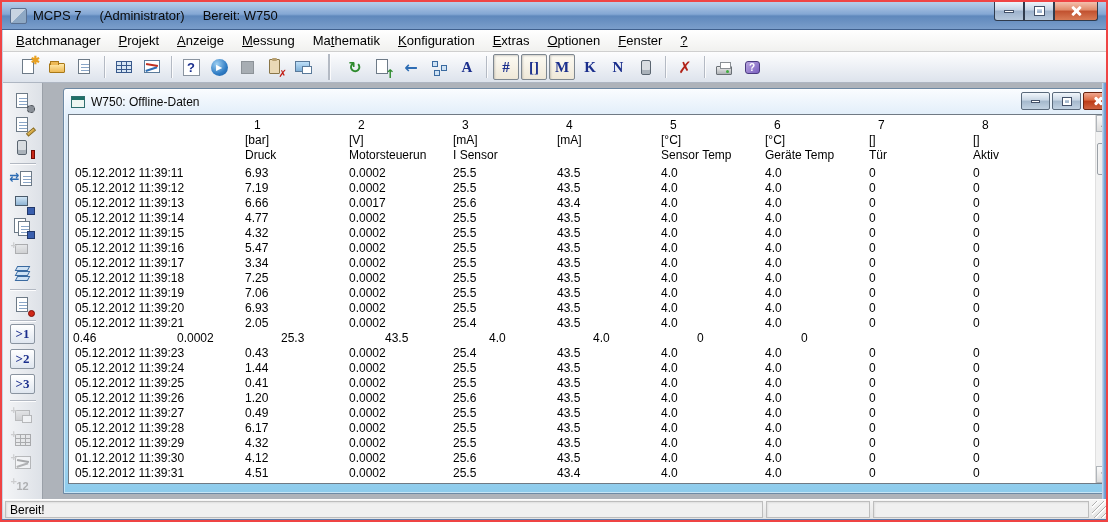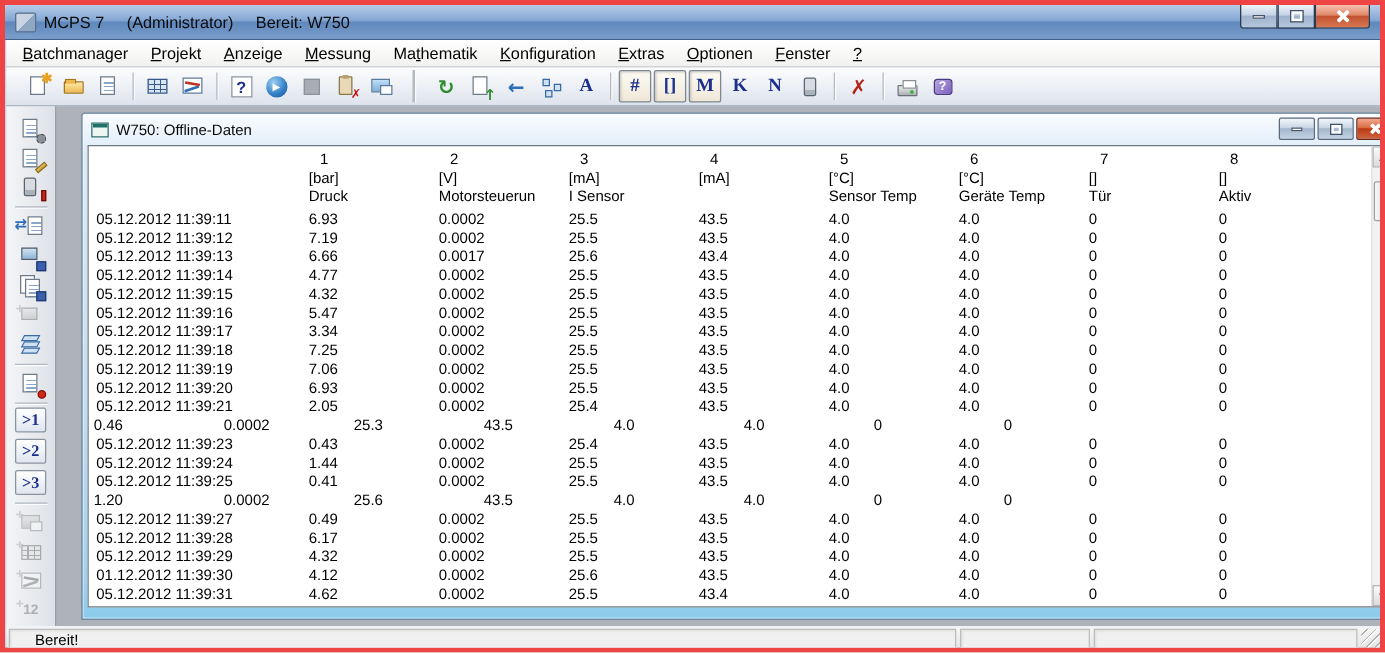--- a/index.html
+++ b/index.html
@@ -1,19 +1,19 @@
 <!DOCTYPE html>
 <html><head>
 <meta charset="utf-8">
 <style>
   * { margin:0; padding:0; box-sizing:border-box; }
   html,body { background:#e8e8e8; }
   body { font-family:"Liberation Sans", sans-serif; }
 
-  .window { position:relative; width:1108px; height:522px; border:4px solid #ef4444;
+  .window { position:relative; width:1108px; height:522px; border:2px solid #ef4444;
             background:#c7d3e4; overflow:hidden; }
 
   
   .titlebar { position:absolute; left:0; top:0; width:100%; height:28px;
     background:linear-gradient(180deg,#b7cde8 0%,#8fb0d9 40%,#6democ 0%,#6e95c6 55%,#86a9d2 100%);
     background:linear-gradient(180deg,#b7cde8 0%,#84a7d4 45%,#5f88bc 52%,#7b9ecb 100%);
     display:flex; align-items:center; border-bottom:1px solid #40608e; }
   .app-icon { width:17px; height:16px; margin:0 6px 0 8px;
     background:linear-gradient(135deg,#c8d4e2 0 50%,#8ea8c4 50%);
     border:1px solid #5a7090; border-radius:2px; }
@@ -162,21 +162,21 @@
     font-size:7px; color:#505459; font-family:"DejaVu Sans",sans-serif; }
   .scroll-btn.bottom { margin-top:auto; }
   .vthumb { width:15px; height:32px; margin-top:11px; background:linear-gradient(90deg,#f6f6f6,#d6d6d6);
     border:1px solid #9aa0a6; border-radius:2px; }
 
   
   .statusbar { position:absolute; left:1px; top:497px; width:1106px; height:20px;
     background:linear-gradient(#f5f5f5,#e4e4e4); display:flex; align-items:stretch;
     padding:1px 2px; gap:3px; border-top:1px solid #ffffff; }
   .panel { border:1px solid #bdbdbd; box-shadow:inset 1px 1px 2px rgba(0,0,0,.07);
-    font-size:12px; color:#000; display:flex; align-items:center; padding-left:20px; background:#f0f0f0; }
+    font-size:12px; color:#000; display:flex; align-items:center; padding-left:4px; background:#f0f0f0; }
   .p1 { width:758px; } .p2 { width:104px; } .p3 { flex:1; }
   .grip { width:15px; border:none; box-shadow:none; background:
     repeating-linear-gradient(135deg,transparent 0 3px,#b0b0b0 3px 4px,#fdfdfd 4px 5px); }
   .bottom-edge { position:absolute; left:0; top:517px; width:1108px; height:5px;
     background:linear-gradient(180deg,#5e83b4,#24406f 70%,#122848); }
 </style>
 </head>
 <body>
 
 <div class="window">
@@ -624,20 +624,21 @@
                 <span class="tcell cv">0.41</span>
                 <span class="tcell cv">0.0002</span>
                 <span class="tcell cv">25.5</span>
                 <span class="tcell cv">43.5</span>
                 <span class="tcell cv">4.0</span>
                 <span class="tcell cv">4.0</span>
                 <span class="tcell cv">0</span>
                 <span class="tcell cv">0</span>
               </div>
               <div class="trow">
+                <span class="tcell c0">05.12.2012 11:39:26</span>
                 <span class="tcell cv">1.20</span>
                 <span class="tcell cv">0.0002</span>
                 <span class="tcell cv">25.6</span>
                 <span class="tcell cv">43.5</span>
                 <span class="tcell cv">4.0</span>
                 <span class="tcell cv">4.0</span>
                 <span class="tcell cv">0</span>
                 <span class="tcell cv">0</span>
               </div>
               <div class="trow">
@@ -679,21 +680,21 @@
                 <span class="tcell cv">0.0002</span>
                 <span class="tcell cv">25.6</span>
                 <span class="tcell cv">43.5</span>
                 <span class="tcell cv">4.0</span>
                 <span class="tcell cv">4.0</span>
                 <span class="tcell cv">0</span>
                 <span class="tcell cv">0</span>
               </div>
               <div class="trow">
                 <span class="tcell c0">05.12.2012 11:39:31</span>
-                <span class="tcell cv">4.62</span>
+                <span class="tcell cv">4.51</span>
                 <span class="tcell cv">0.0002</span>
                 <span class="tcell cv">25.5</span>
                 <span class="tcell cv">43.4</span>
                 <span class="tcell cv">4.0</span>
                 <span class="tcell cv">4.0</span>
                 <span class="tcell cv">0</span>
                 <span class="tcell cv">0</span>
               </div>
             </div>
         </div>

